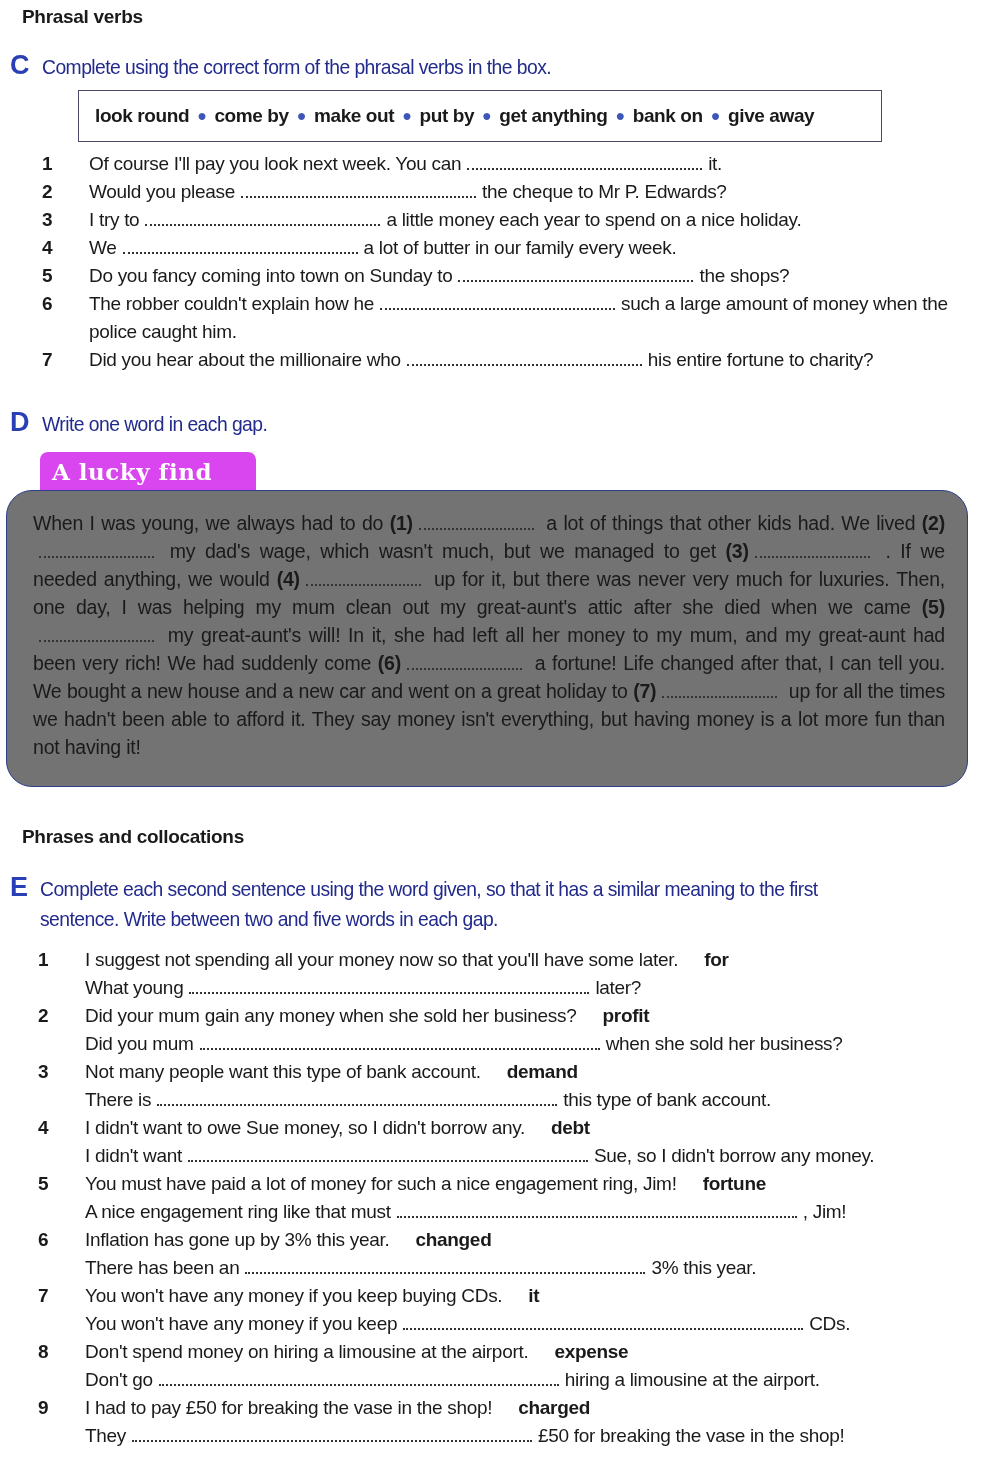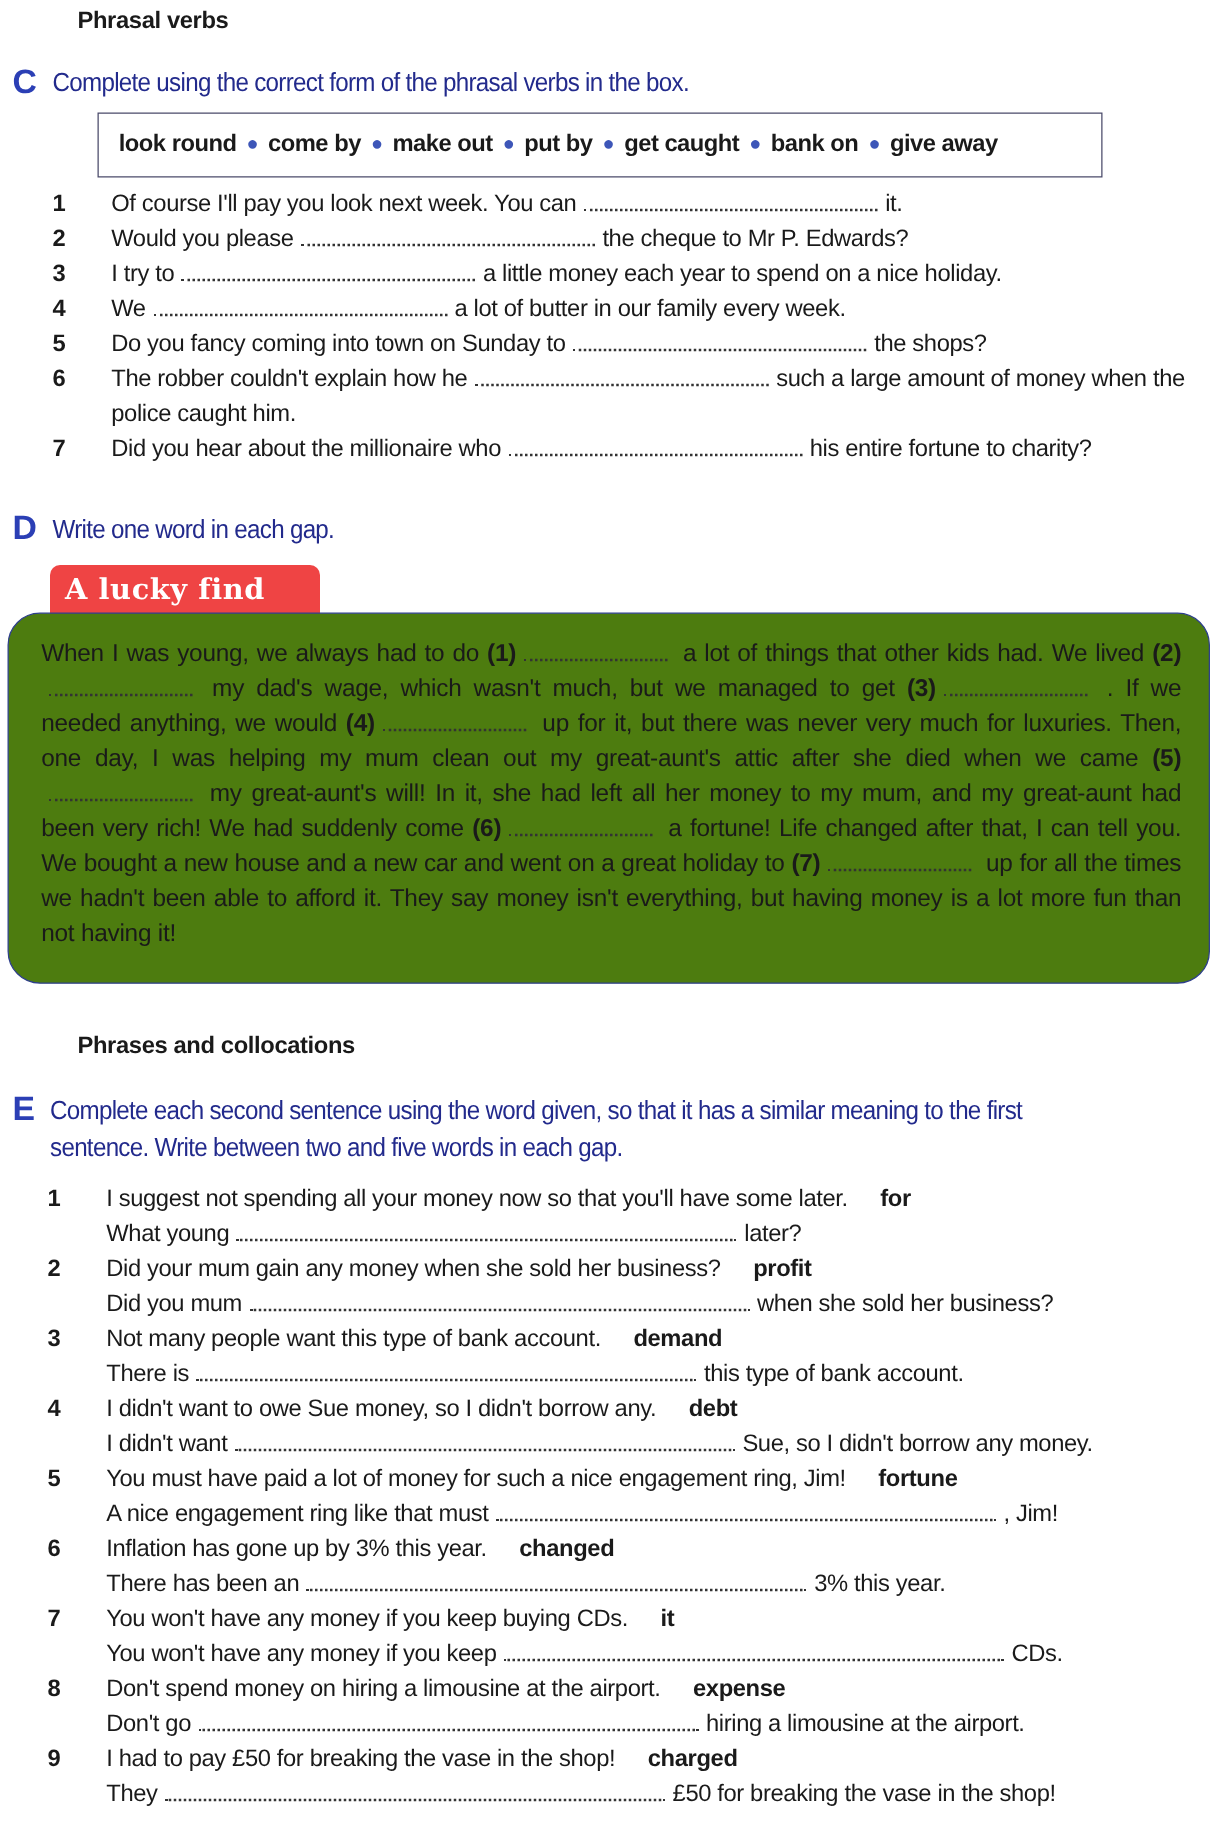--- a/index.html
+++ b/index.html
@@ -1,33 +1,33 @@
 <!DOCTYPE html>
 <html><head>
 <meta charset="utf-8">
 <style>
   html, body { margin: 0; padding: 0; background: #ffffff; }
   body { width: 983px; height: 1459px; position: relative; overflow: hidden;
          font-family: "Liberation Sans", sans-serif; color: #1a1a1a; }
-  .section-heading { position: absolute; left: 22px; font-weight: bold; font-size: 19px; letter-spacing: -0.3px; margin-left: 40px; }
+  .section-heading { position: absolute; left: 22px; font-weight: bold; font-size: 19px; letter-spacing: -0.3px; }
   .ex-head { position: absolute; left: 10px; display: flex; align-items: flex-start; }
   .ex-letter { font-weight: bold; font-size: 27px; color: #2b3fb5; width: 32px; line-height: 1; }
   .ex-instr { font-size: 21px; color: #222a8c; letter-spacing: -0.6px; transform: scaleX(0.92); transform-origin: left; line-height: 30px; }
   .word-box { position: absolute; left: 78px; top: 90px; width: 804px; height: 52px; border: 1.5px solid #4a4a6a;
               box-sizing: border-box; display: flex; align-items: center; padding-left: 16px; font-weight: bold; font-size: 19px; letter-spacing: -0.4px; }
   .word-box .dot { color: #3d56b8; margin: 0 8px; font-size: 16px; }
   .list { position: absolute; left: 42px; font-size: 19px; letter-spacing: -0.3px; }
   .item { position: relative; padding-left: 47px; line-height: 28px; }
   .item .num { position: absolute; left: 0; font-weight: bold; }
   .gap { display: inline-block; border-bottom: 2px dotted #333; height: 14px; vertical-align: baseline; margin: 0 6px; }
   .g-md { width: 235px; } .g-lg { width: 400px; }
   .kw { font-weight: bold; margin-left: 26px; margin-top: 16px; }
-  .tab { position: absolute; left: 40px; top: 452px; width: 216px; height: 42px; background: #ef4444; border-radius: 8px 8px 0 0;
+  .tab { position: absolute; left: 40px; top: 452px; width: 216px; height: 42px; background: #d946ef; border-radius: 8px 8px 0 0;
          color: #fff; font-family: "DejaVu Serif", serif; font-weight: bold; font-size: 23px; padding: 6px 0 0 12px; box-sizing: border-box; letter-spacing: 0.5px; }
-  .passage { position: absolute; left: 6px; top: 490px; width: 962px; height: 297px; background: #4d7c0f; border: 1.5px solid #2e3f8c;
+  .passage { position: absolute; left: 6px; top: 490px; width: 962px; height: 297px; background: #737373; border: 1.5px solid #2e3f8c;
              border-radius: 26px 26px 26px 26px; box-sizing: border-box; padding: 18px 22px 0 26px;
              font-size: 19.5px; line-height: 28px; text-align: justify; letter-spacing: -0.2px; }
   .passage .gap { width: 115px; }
   .passage b { font-weight: bold; }
   .e-item { line-height: 28px; }
 </style>
 </head>
 <body>
 
 <div class="section-heading" style="top:6px">Phrasal verbs</div>
@@ -39,21 +39,21 @@
 
 <div class="word-box" id="wordbox">
     <span>look round</span>
     <span class="dot">●</span>
     <span>come by</span>
     <span class="dot">●</span>
     <span>make out</span>
     <span class="dot">●</span>
     <span>put by</span>
     <span class="dot">●</span>
-    <span>get caught</span>
+    <span>get anything</span>
     <span class="dot">●</span>
     <span>bank on</span>
     <span class="dot">●</span>
     <span>give away</span>
   </div>
 
 <div class="list" id="listC" style="top:150px; width:910px;">
     <div class="item"><span class="num">1</span><span>Of course I'll pay you look next week. You can</span><span class="gap g-md"></span><span>it.</span></div>
     <div class="item"><span class="num">2</span><span>Would you please</span><span class="gap g-md"></span><span>the cheque to Mr P. Edwards?</span></div>
     <div class="item"><span class="num">3</span><span>I try to</span><span class="gap g-md"></span><span>a little money each year to spend on a nice holiday.</span></div>

